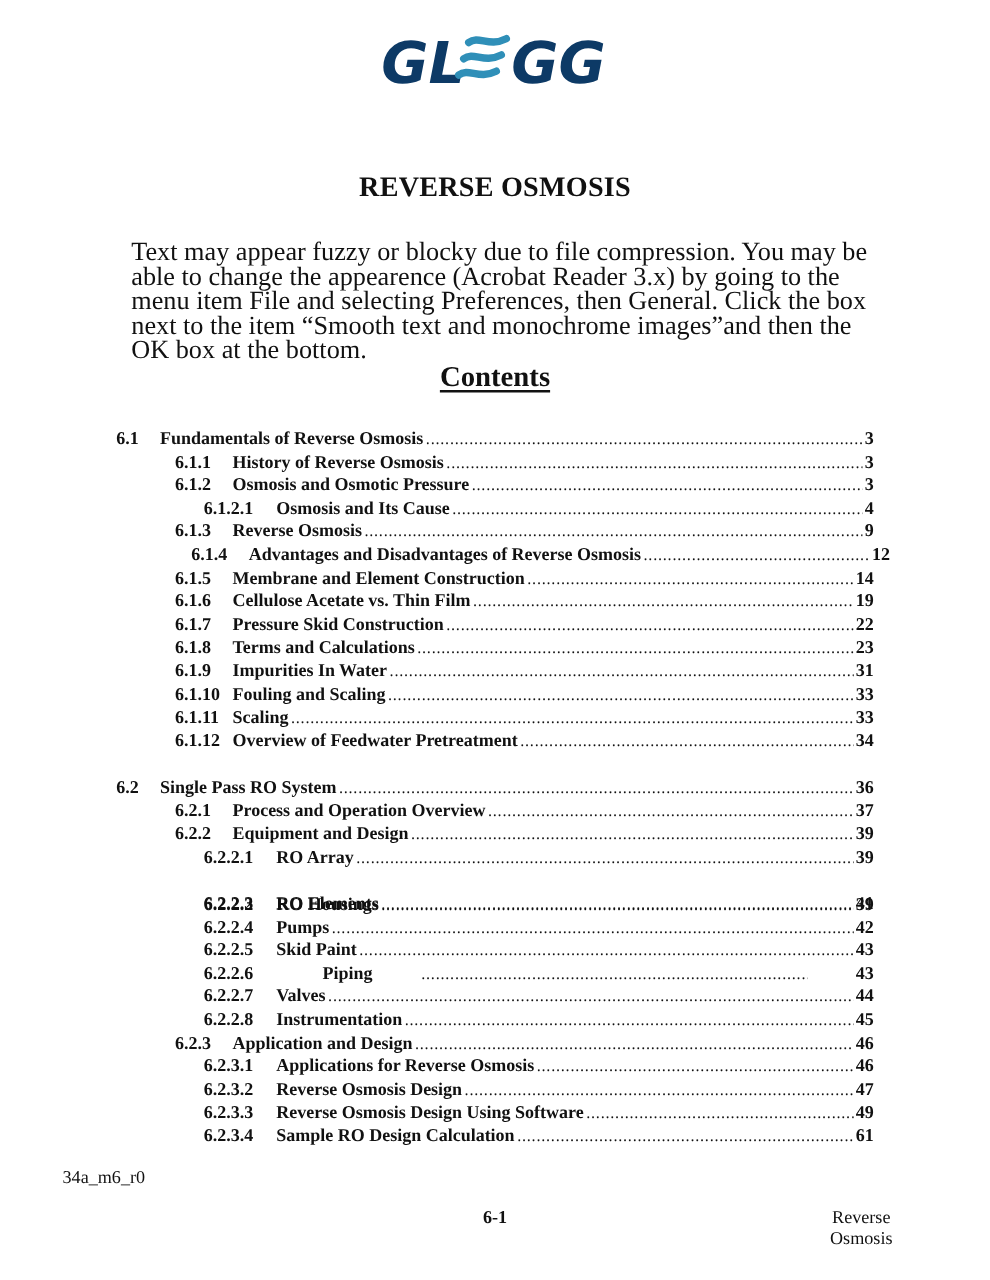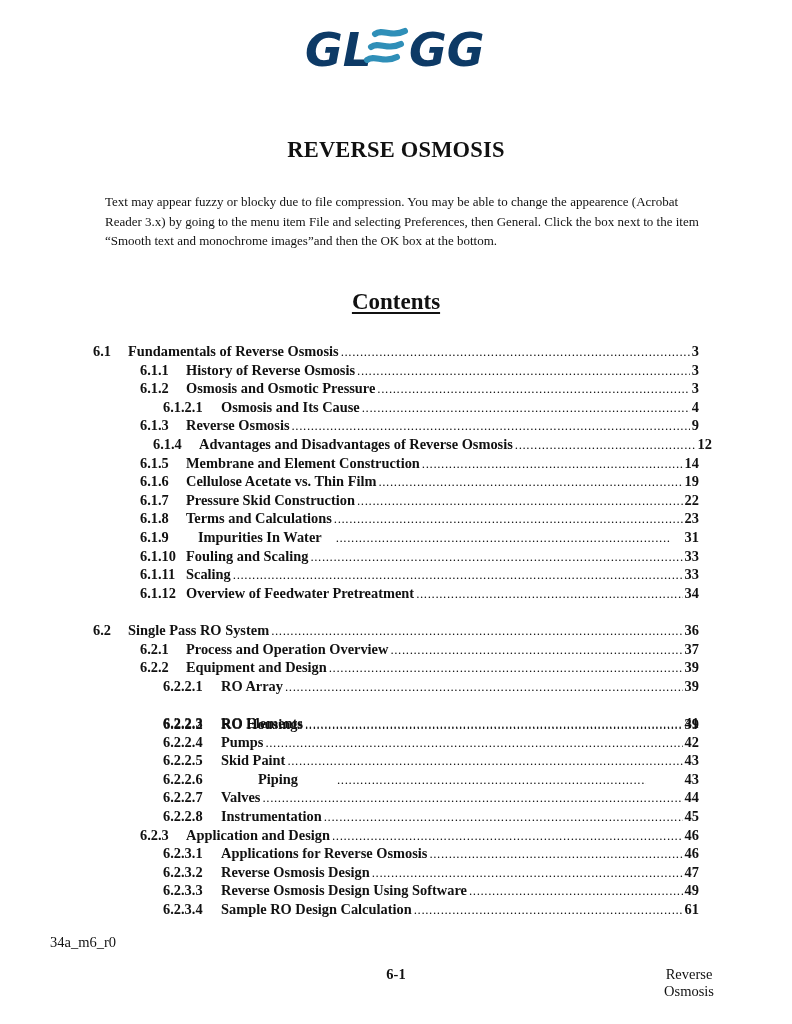--- a/index.html
+++ b/index.html
@@ -2,21 +2,21 @@
 <html><head>
   <meta charset="utf-8">
   <style>
     html, body { margin: 0; padding: 0; background: #ffffff; }
     body { width: 792px; height: 1024px; position: relative; overflow: hidden;
            font-family: "Liberation Serif", "DejaVu Serif", serif; color: #111; }
     .logo { position: absolute; left: 305px; top: 22px; width: 186px; height: 52px; }
     .title { position: absolute; left: 0; width: 792px; top: 137px; text-align: center;
              font-weight: bold; font-size: 22.5px; letter-spacing: 0.2px; }
     .intro { position: absolute; left: 105px; top: 192px; width: 600px;
-             font-size: 13px; line-height: 19.5px; }
+             font-size: 21px; line-height: 19.5px; }
     .contents-heading { position: absolute; left: 0; width: 792px; top: 289px; text-align: center;
              font-weight: bold; font-size: 23px; text-decoration: underline; text-underline-offset: 3px; }
     .toc { position: absolute; left: 0; top: 342px; width: 792px; }
     .toc-row { position: absolute; height: 18px; display: flex; align-items: baseline;
                font-weight: bold; font-size: 14.4px; line-height: 18px; white-space: nowrap; }
     .toc-num { display: inline-block; flex: none; }
     .toc-title { flex: none; }
     .toc-dots { flex: 1 1 auto; overflow: hidden; white-space: nowrap; margin: 0 2px;
                 letter-spacing: 0.6px; font-weight: normal; font-size: 13px; }
     .toc-page { flex: none; text-align: right; }
@@ -102,21 +102,21 @@
       <span class="toc-title">Pressure Skid Construction</span>
       <span class="toc-dots">........................................................................................................................................................................................................</span>
       <span class="toc-page">22</span>
     </div>
     <div class="toc-row" style="top: 167.4px; left: 140px; width: 559px;">
       <span class="toc-num" style="width: 46px;">6.1.8</span>
       <span class="toc-title">Terms and Calculations</span>
       <span class="toc-dots">........................................................................................................................................................................................................</span>
       <span class="toc-page">23</span>
     </div>
-    <div class="toc-row" style="top: 186px; left: 140px; width: 559px; gap: 12px;">
+    <div class="toc-row" style="top: 186px; left: 140px; width: 559px;">
       <span class="toc-num" style="width: 46px;">6.1.9</span>
       <span class="toc-title">Impurities In Water</span>
       <span class="toc-dots">........................................................................................................................................................................................................</span>
       <span class="toc-page">31</span>
     </div>
     <div class="toc-row" style="top: 204.6px; left: 140px; width: 559px;">
       <span class="toc-num" style="width: 46px;">6.1.10</span>
       <span class="toc-title">Fouling and Scaling</span>
       <span class="toc-dots">........................................................................................................................................................................................................</span>
       <span class="toc-page">33</span>

